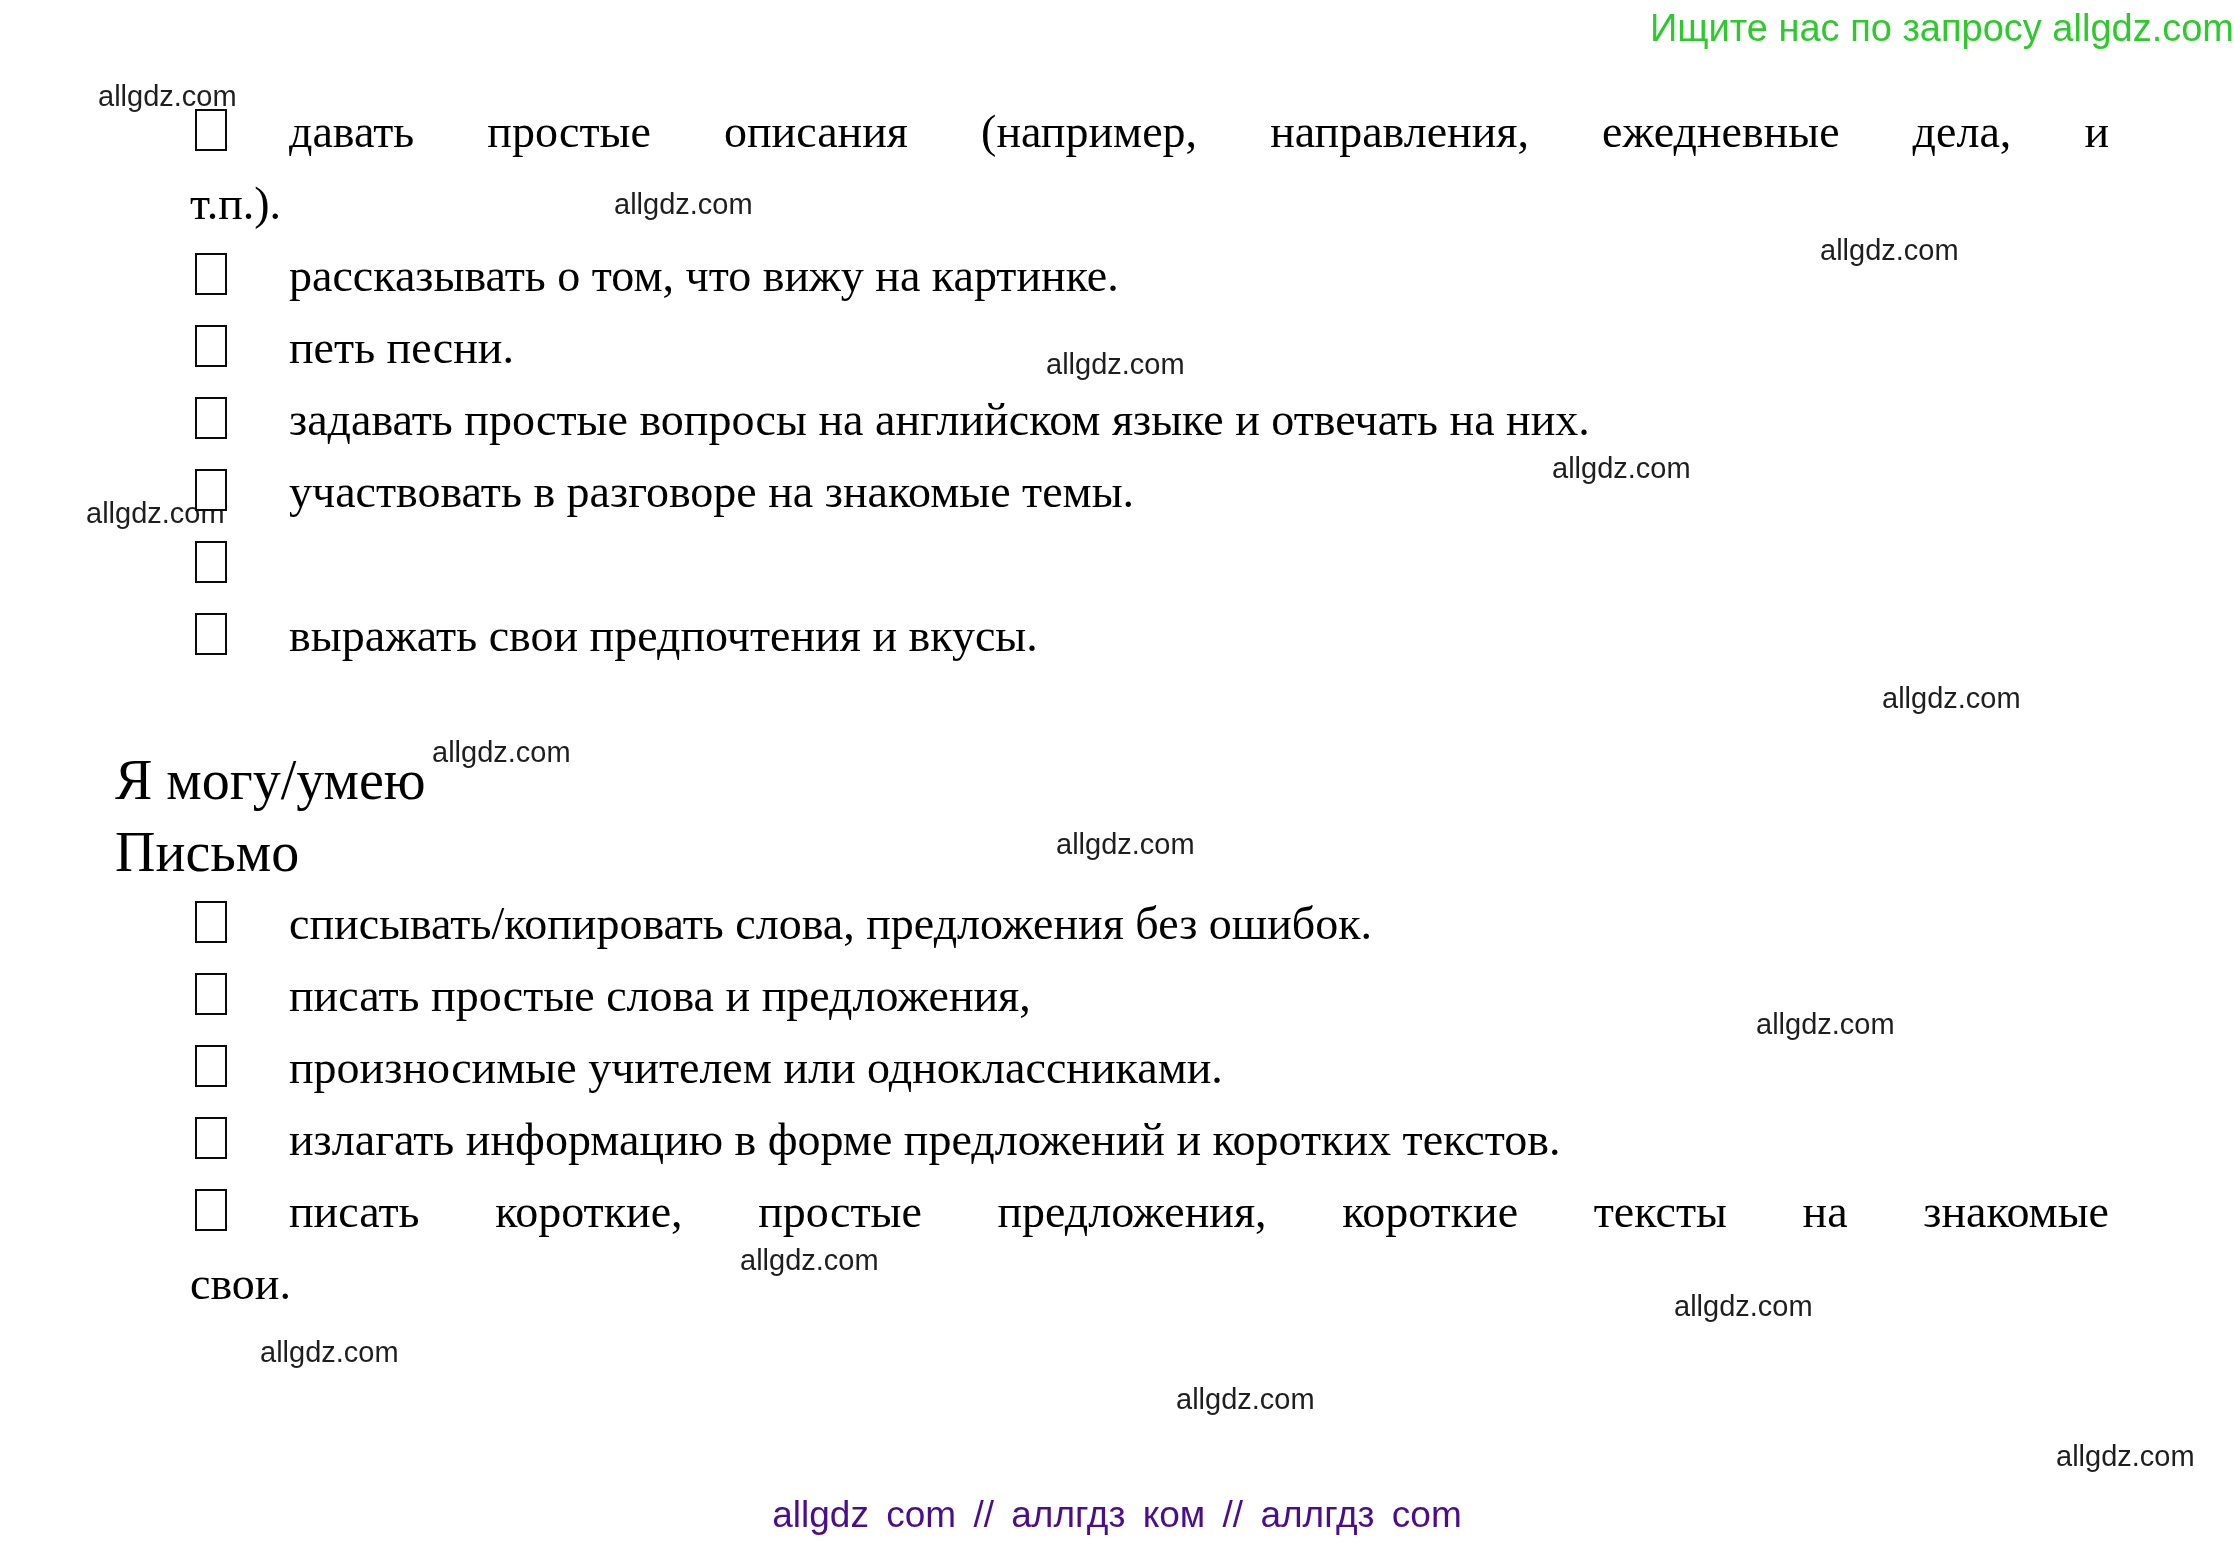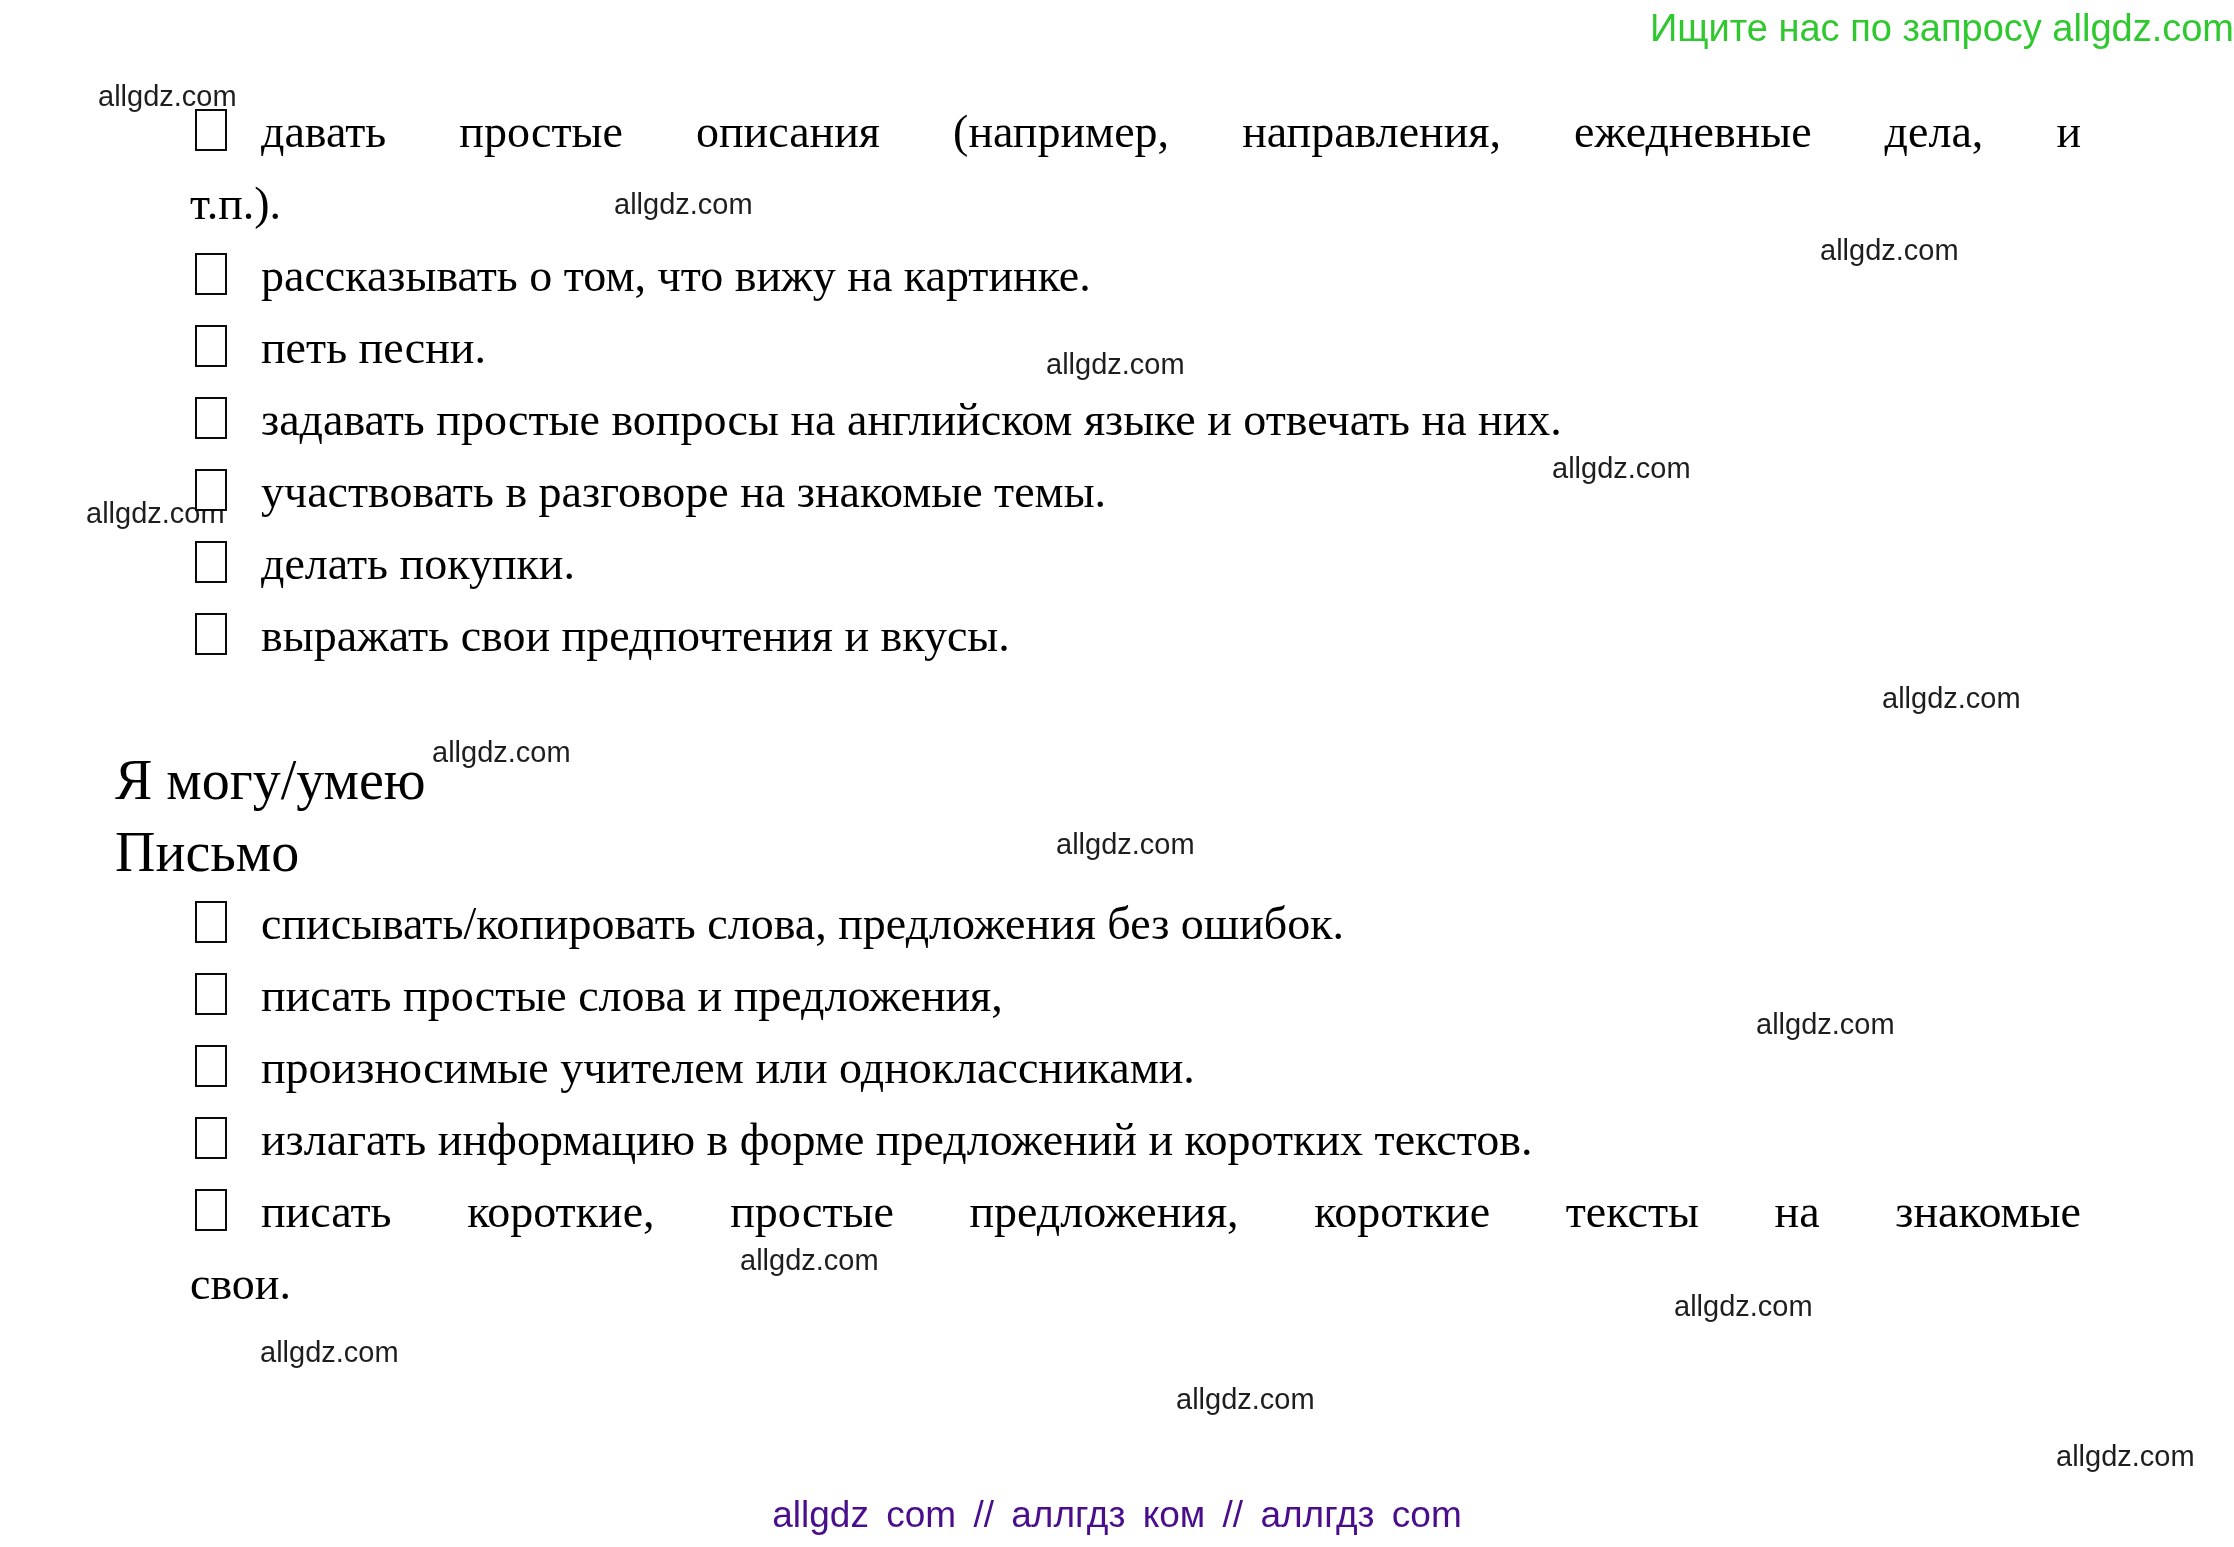--- a/index.html
+++ b/index.html
@@ -28,21 +28,21 @@
   }
   .line.h { font-size:56px; }
   .cbx {
     display:inline-block;
     width:28px; height:38px;
     border:2px solid #0a0a0a;
     margin-left:80px;
     vertical-align:-4px;
     background:#fff;
   }
-  .txt { margin-left:34px; }
+  .txt { margin-left:62px; }
   .txt.cont { margin-left:75px; }
   .txt.jfull {
     display:inline-block;
     width:1820px;
     white-space:normal;
     text-align:justify;
     text-align-last:justify;
     vertical-align:top;
   }
   .spacer { height:72px; }
@@ -99,21 +99,21 @@
   <div class="line">
     <span class="cbx"></span><span class="txt">петь песни.</span>
   </div>
   <div class="line">
     <span class="cbx"></span><span class="txt">задавать простые вопросы на английском языке и отвечать на них.</span>
   </div>
   <div class="line">
     <span class="cbx"></span><span class="txt">участвовать в разговоре на знакомые темы.</span>
   </div>
   <div class="line">
-    <span class="cbx"></span><span class="txt">делать покупки.</span>
+    <span class="cbx"></span>
   </div>
   <div class="line">
     <span class="cbx"></span><span class="txt">выражать свои предпочтения и вкусы.</span>
   </div>
 
   <div class="spacer"></div>
 
   <div class="line h">Я могу/умею</div>
   <div class="line h">Письмо</div>
 

